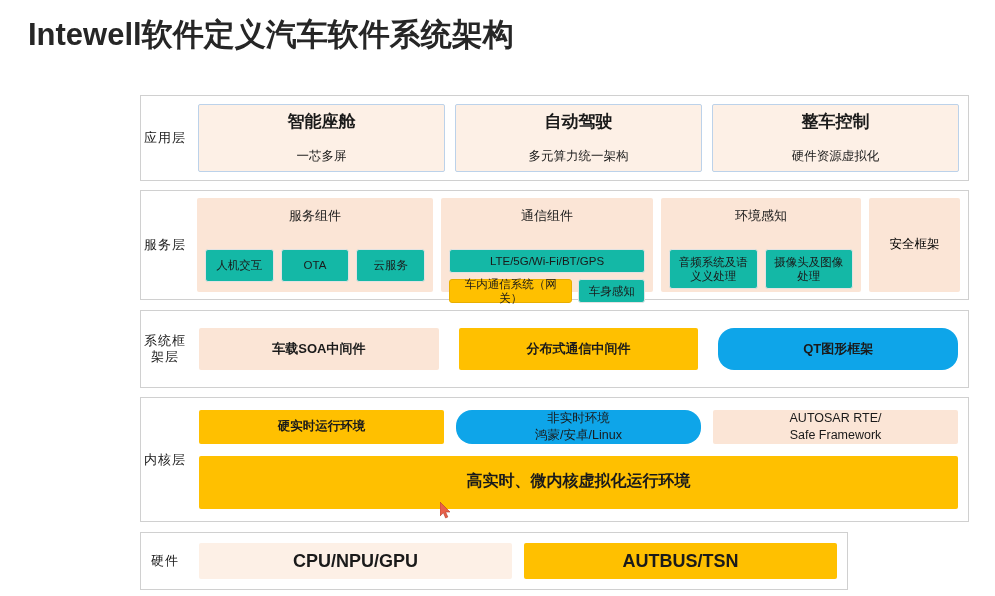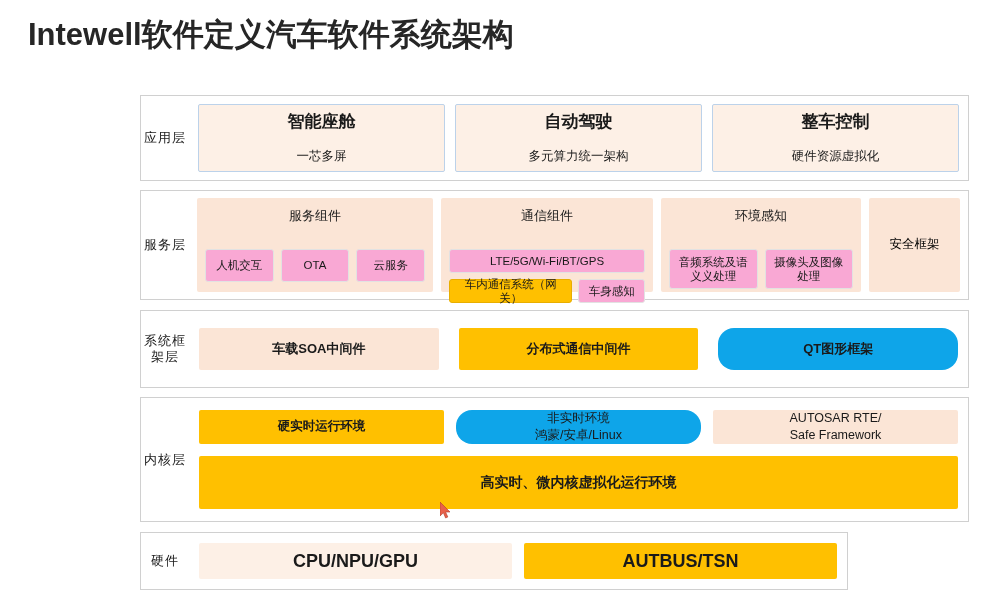--- a/index.html
+++ b/index.html
@@ -96,21 +96,21 @@
     gap: 16px;
   }
   .svc-group > .g-title {
     font-size: 13px;
     color: #1a1a1a;
     margin: 3px 0 8px 0;
   }
   .svc-items { display: flex; gap: 7px; width: 100%; justify-content: center; }
   .svc-col { display: flex; flex-direction: column; gap: 6px; width: 100%; }
   .chip {
-    background: #f9a8d4;
+    background: #14b8a6;
     border: 1px solid #e2e2e2;
     border-radius: 3px;
     font-size: 11.5px;
     color: #1a1a1a;
     display: flex;
     align-items: center;
     justify-content: center;
     text-align: center;
     padding: 4px 6px;
     line-height: 1.25;
@@ -137,21 +137,21 @@
   #row-sys { top: 310px; height: 78px; width: 829px; }
   #row-sys .layer-body { display: flex; gap: 20px; padding: 17px 10px; align-items: stretch; }
   #row-sys .box { flex: 1 1 0; font-size: 13px; font-weight: bold; }
 
   
   #row-ker { top: 397px; height: 125px; width: 829px; }
   #row-ker .layer-body { padding: 12px 10px; display: flex; flex-direction: column; gap: 12px; }
   #row-ker .sub-row { display: flex; gap: 12px; height: 34px; }
   #row-ker .sub-row .box { flex: 1 1 0; font-size: 12.5px; }
   #row-ker .sub-row .box.bold { font-weight: bold; }
-  #row-ker .wide { height: 60px; font-size: 14px; font-weight: bold; }
+  #row-ker .wide { height: 60px; font-size: 16px; font-weight: bold; font-family: Liberation Mono, monospace; }
 
   
   #row-hw { top: 532px; height: 58px; width: 708px; }
   #row-hw .layer-body { display: flex; gap: 12px; padding: 10px 10px; }
   #row-hw .box { flex: 1 1 0; font-size: 18px; font-weight: bold; }
 
   
   #cursor {
     position: absolute;
     left: 440px;

